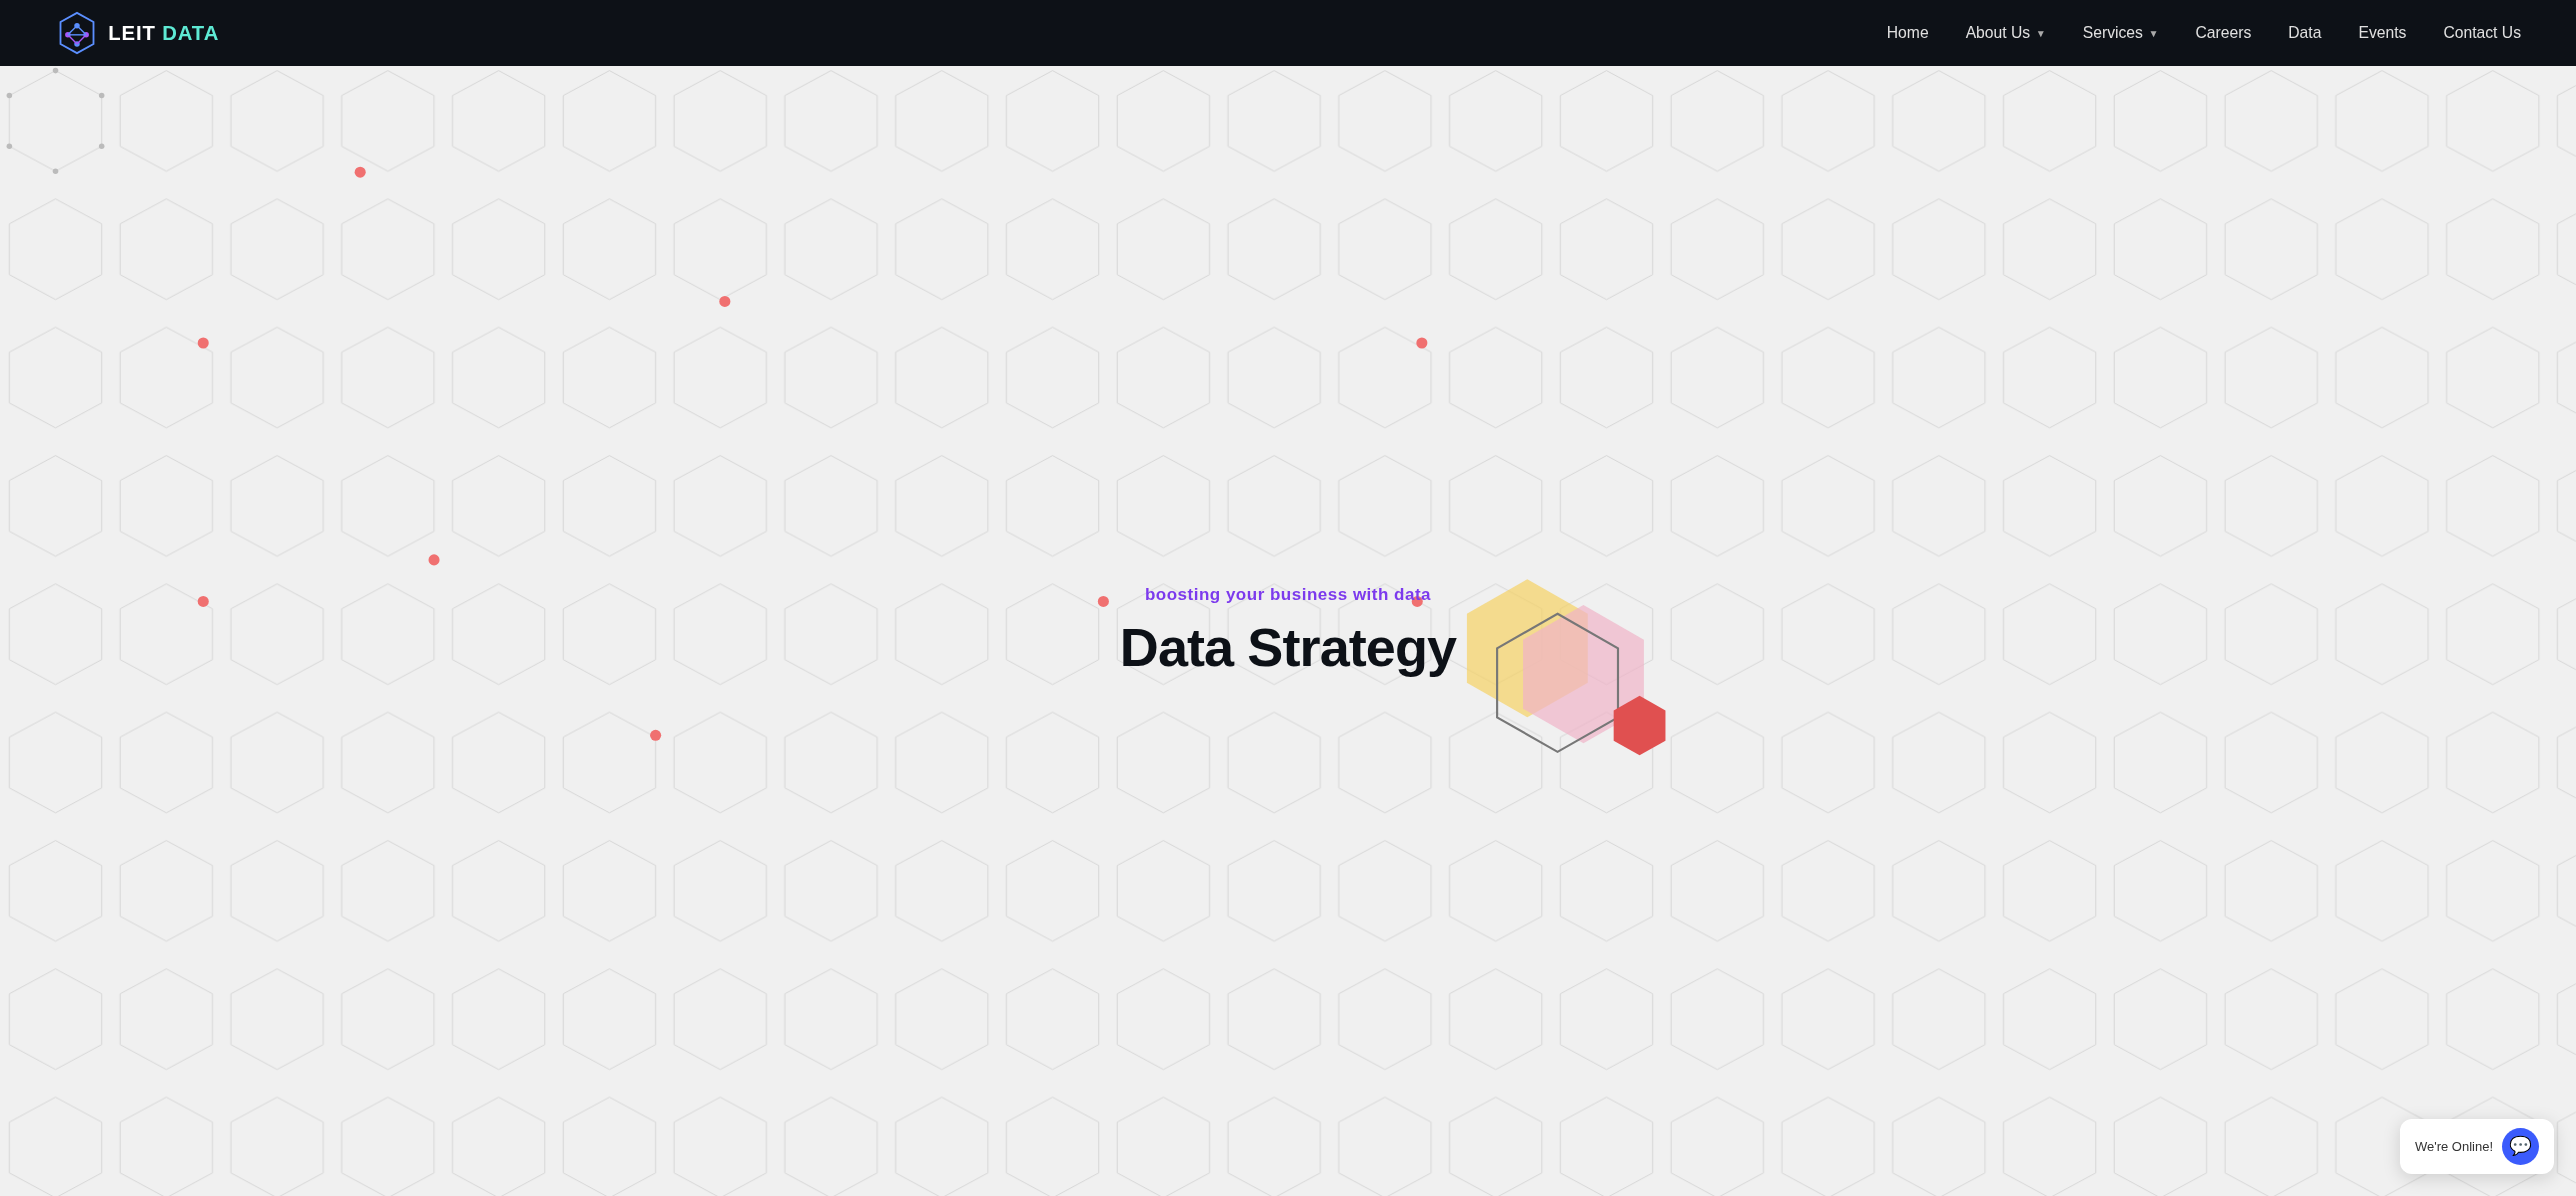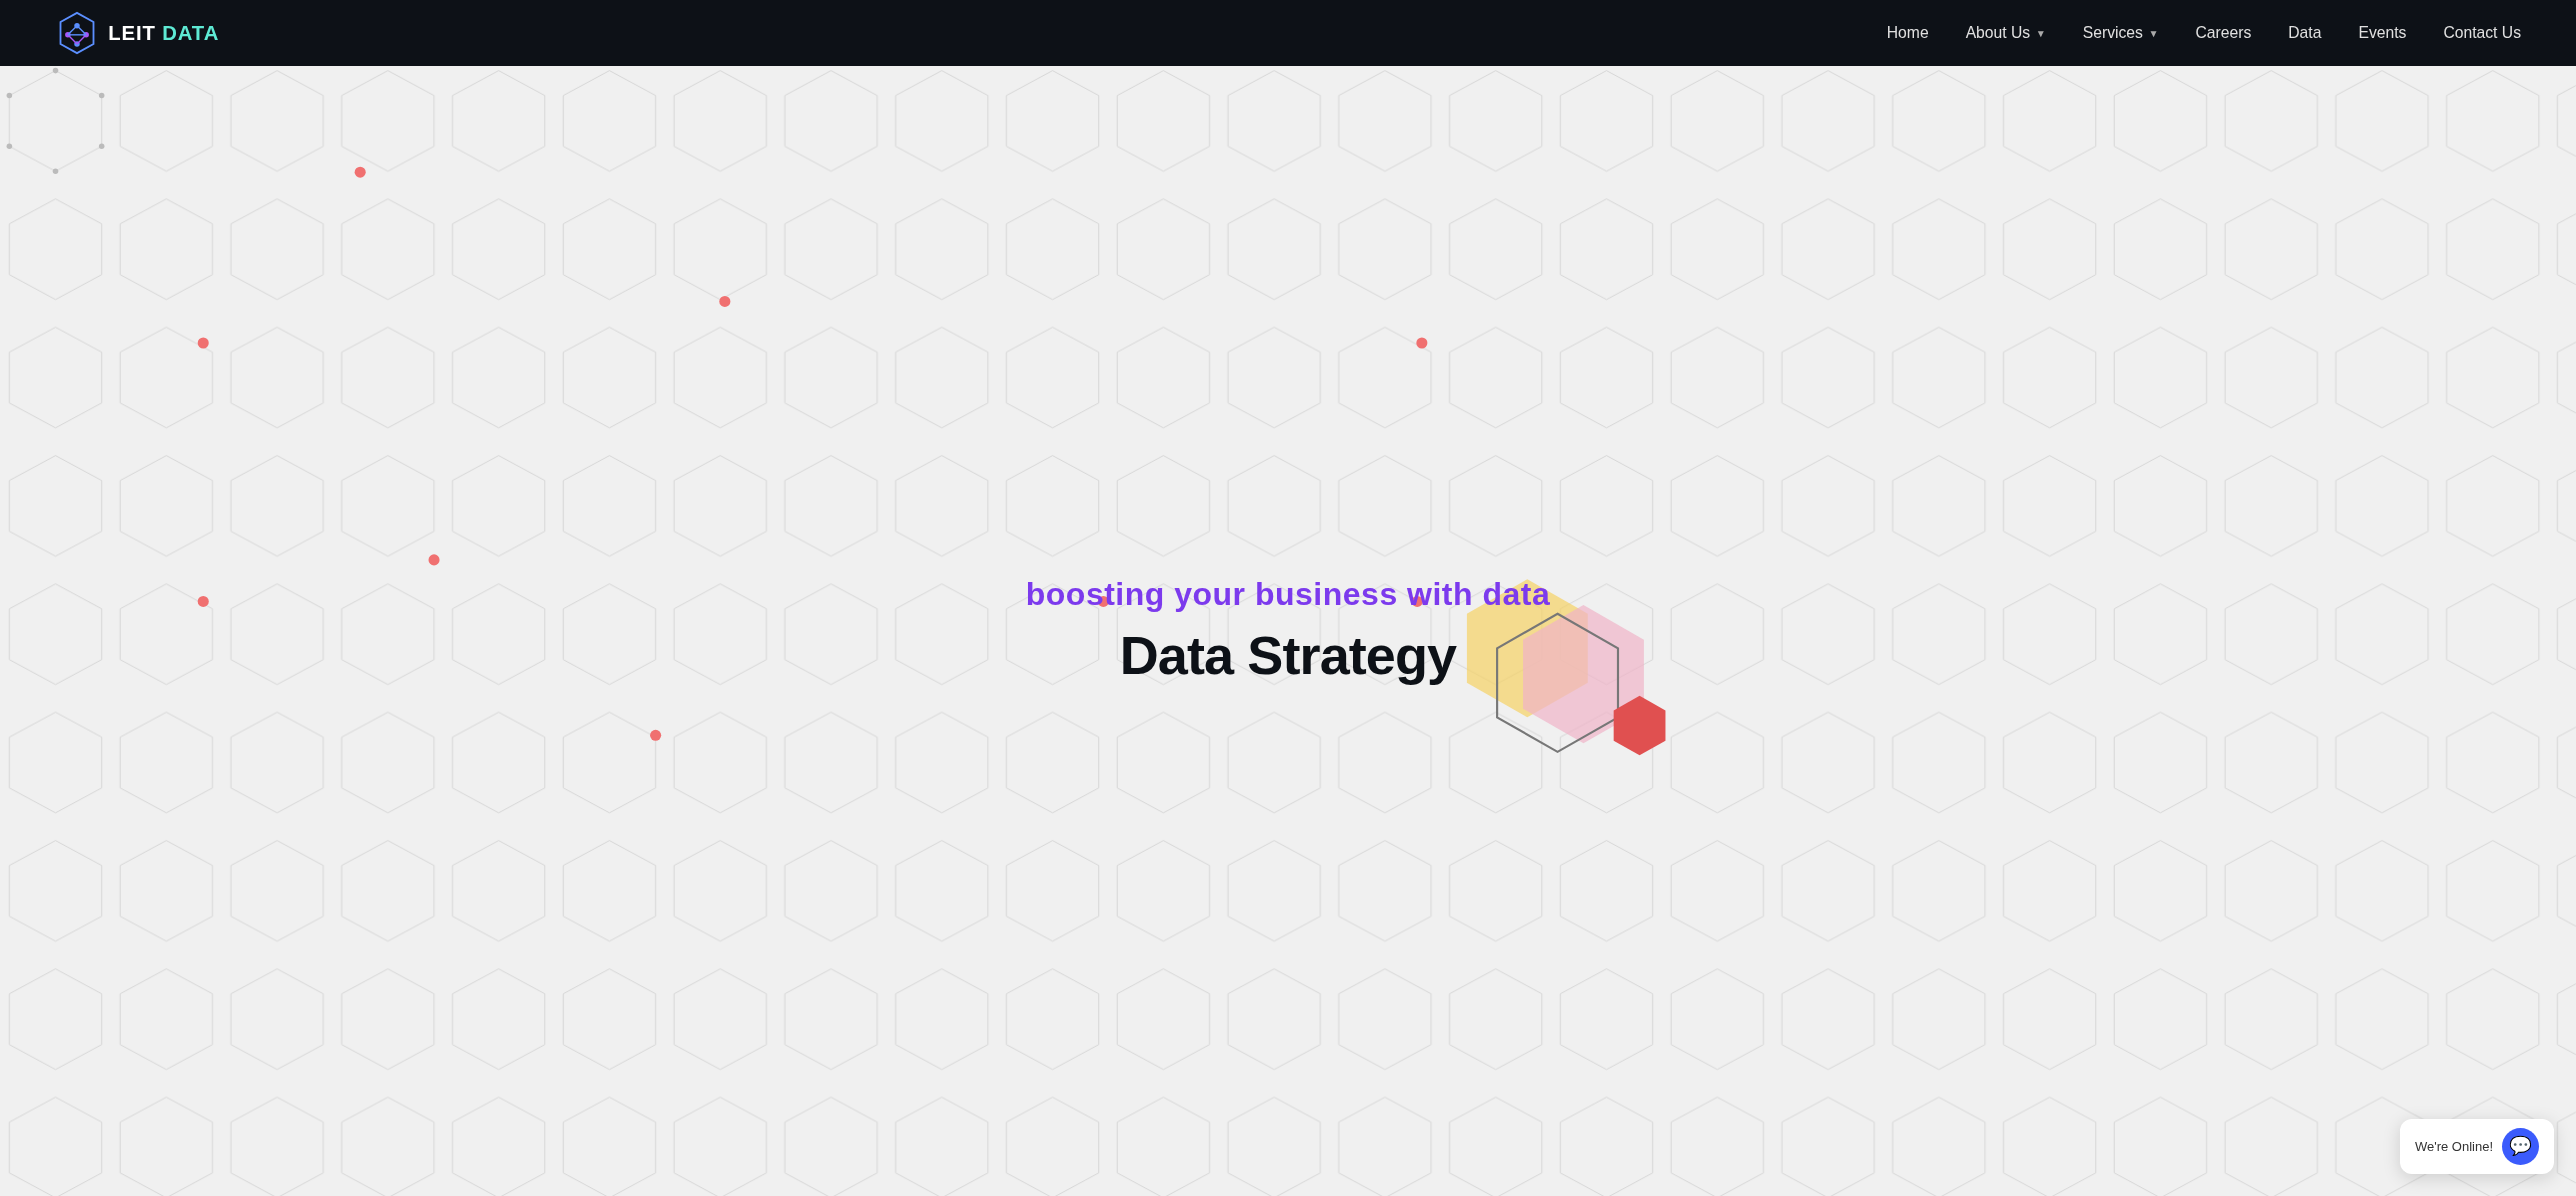--- a/index.html
+++ b/index.html
@@ -79,21 +79,21 @@
     }
 
     
     .hero-content {
       position: relative;
       z-index: 10;
       text-align: center;
     }
     .hero-subtitle {
       color: #7c3aed;
-      font-size: 32px;
+      font-size: 17px;
       font-weight: 700;
       margin-bottom: 11px;
       letter-spacing: 0.5px;
     }
     .hero-title {
       color: #0d1117;
       font-size: 54px;
       font-weight: 900;
       letter-spacing: -0.9px;
       margin-top: 8px;

